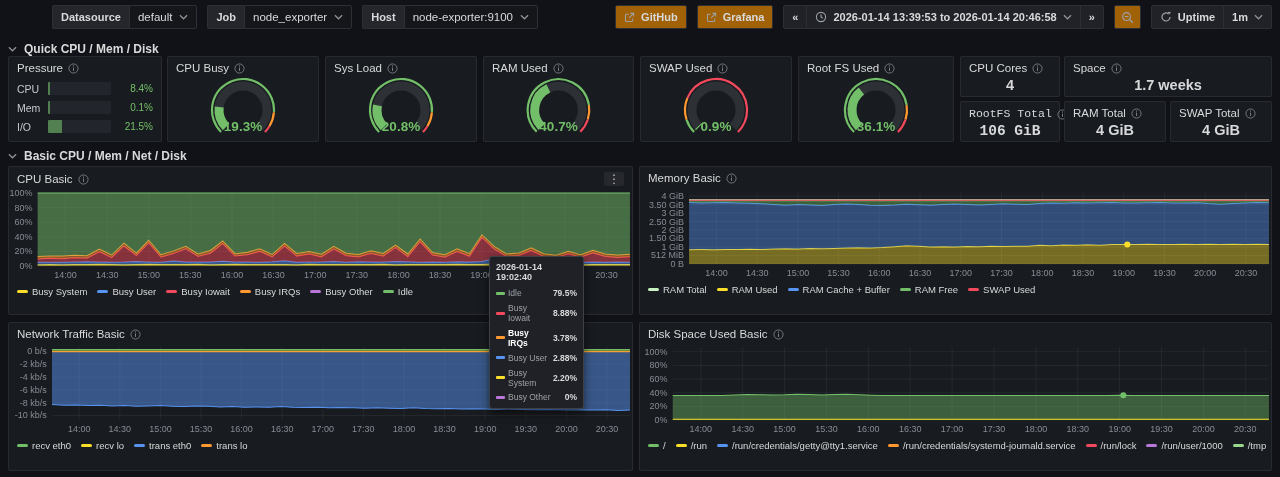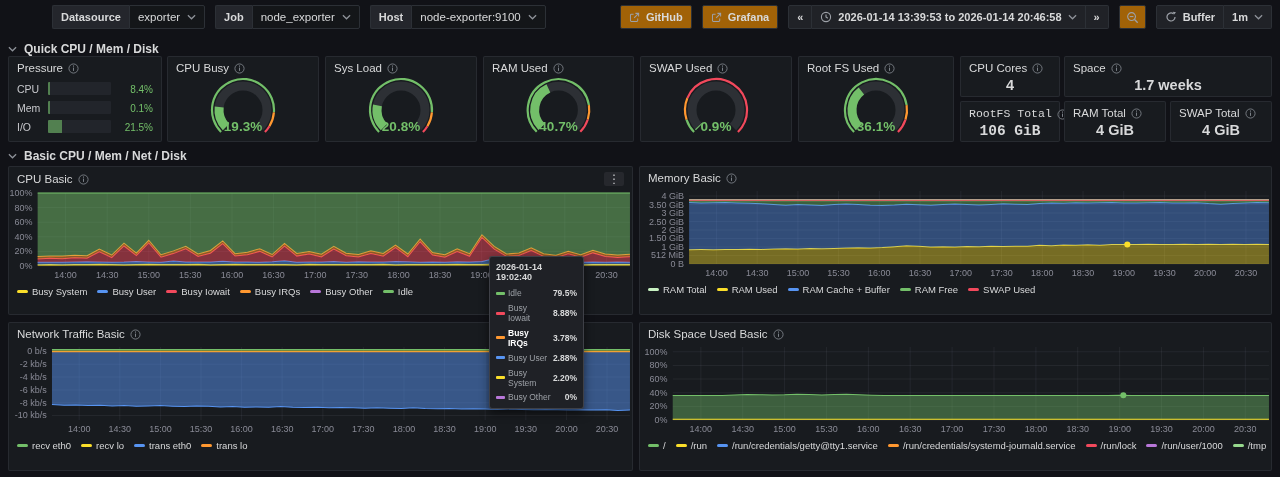--- a/index.html
+++ b/index.html
@@ -44,21 +44,21 @@
   .p-s1 { left:1064px; top:56px;  width:208px; height:41px; }
   .p-s2 { left:960px;  top:101px; width:100px; height:41px;font-family:Liberation Mono, monospace; }
   .p-s3 { left:1064px; top:101px; width:102px; height:41px; }
   .p-s4 { left:1170px; top:101px; width:102px; height:41px; }
   .p-cpu  { left:8px;   top:166px; width:625px; height:149px; }
   .p-mem  { left:639px; top:166px; width:633px; height:149px; }
   .p-net  { left:8px;   top:322px; width:625px; height:149px; }
   .p-disk { left:639px; top:322px; width:633px; height:149px; }
 
   
-  .p-row { display:flex; align-items:flex-end; gap:6px; padding:0 8px; margin-top:6px; }
+  .p-row { display:flex; align-items:center; gap:6px; padding:0 8px; margin-top:6px; }
   .p-row .lbl { width:25px; font-size:10.5px; color:#c7c8cc; }
   .bar-track { flex:1; height:13px; background:#22252b; border-radius:1px; position:relative; overflow:hidden; }
   .bar-fill { position:absolute; left:0; top:0; bottom:0; background:var(--accent); opacity:0.6; border-right:2px solid var(--accent); }
   .p-row .val { width:36px; text-align:right; font-size:10px; color:var(--accent); }
 
   
   .gauge-wrap { position:relative; height:62px; }
   .gauge-wrap svg { display:block; width:100%; height:62px; }
   .gauge-value { position:absolute; left:0; right:0; bottom:4px; text-align:center; font-size:13.5px; font-weight:700; color:var(--accent); }
 
@@ -81,21 +81,21 @@
   .tt-row.bold .nm { color:#ffffff; font-weight:700; }
 </style>
 </head>
 <body style="--accent: #73BF69; --yellow: #FADE2A; --blue: #5794F2; --red: #F2495C; --orange: #FF9830; --purple: #B877D9; --pale-green: #C8F2C2;">
 
 <div class="topbar">
   <div class="tb-left">
     <div class="var-group">
       <span class="var-label">Datasource</span>
       <span class="var-select">
-        <span>exporter</span>
+        <span>default</span>
         <span class="chev">
             <svg width="9" height="6" viewBox="0 0 10 6">
               <path d="M1 1l4 4 4-4" fill="none" stroke="currentColor" stroke-width="1.4"></path>
             </svg>
           </span>
       </span>
     </div>
     <div class="var-group">
       <span class="var-label">Job</span>
       <span class="var-select">
@@ -166,21 +166,21 @@
         </span>
     </button>
     <div class="tb-group">
       <button class="seg">
         <span class="ticon">
             <svg width="12" height="12" viewBox="0 0 14 14">
               <path d="M11.7 7A4.7 4.7 0 1 1 9.8 3.2" fill="none" stroke="currentColor" stroke-width="1.4"></path>
               <path d="M9.2 0.8l3.6 0.8-2.4 2.8z" fill="currentColor"></path>
             </svg>
           </span>
-        <span>Buffer</span>
+        <span>Uptime</span>
       </button>
       <button class="seg">
         <span>1m</span>
         <span class="chev">
             <svg width="9" height="6" viewBox="0 0 10 6">
               <path d="M1 1l4 4 4-4" fill="none" stroke="currentColor" stroke-width="1.4"></path>
             </svg>
           </span>
       </button>
     </div>

